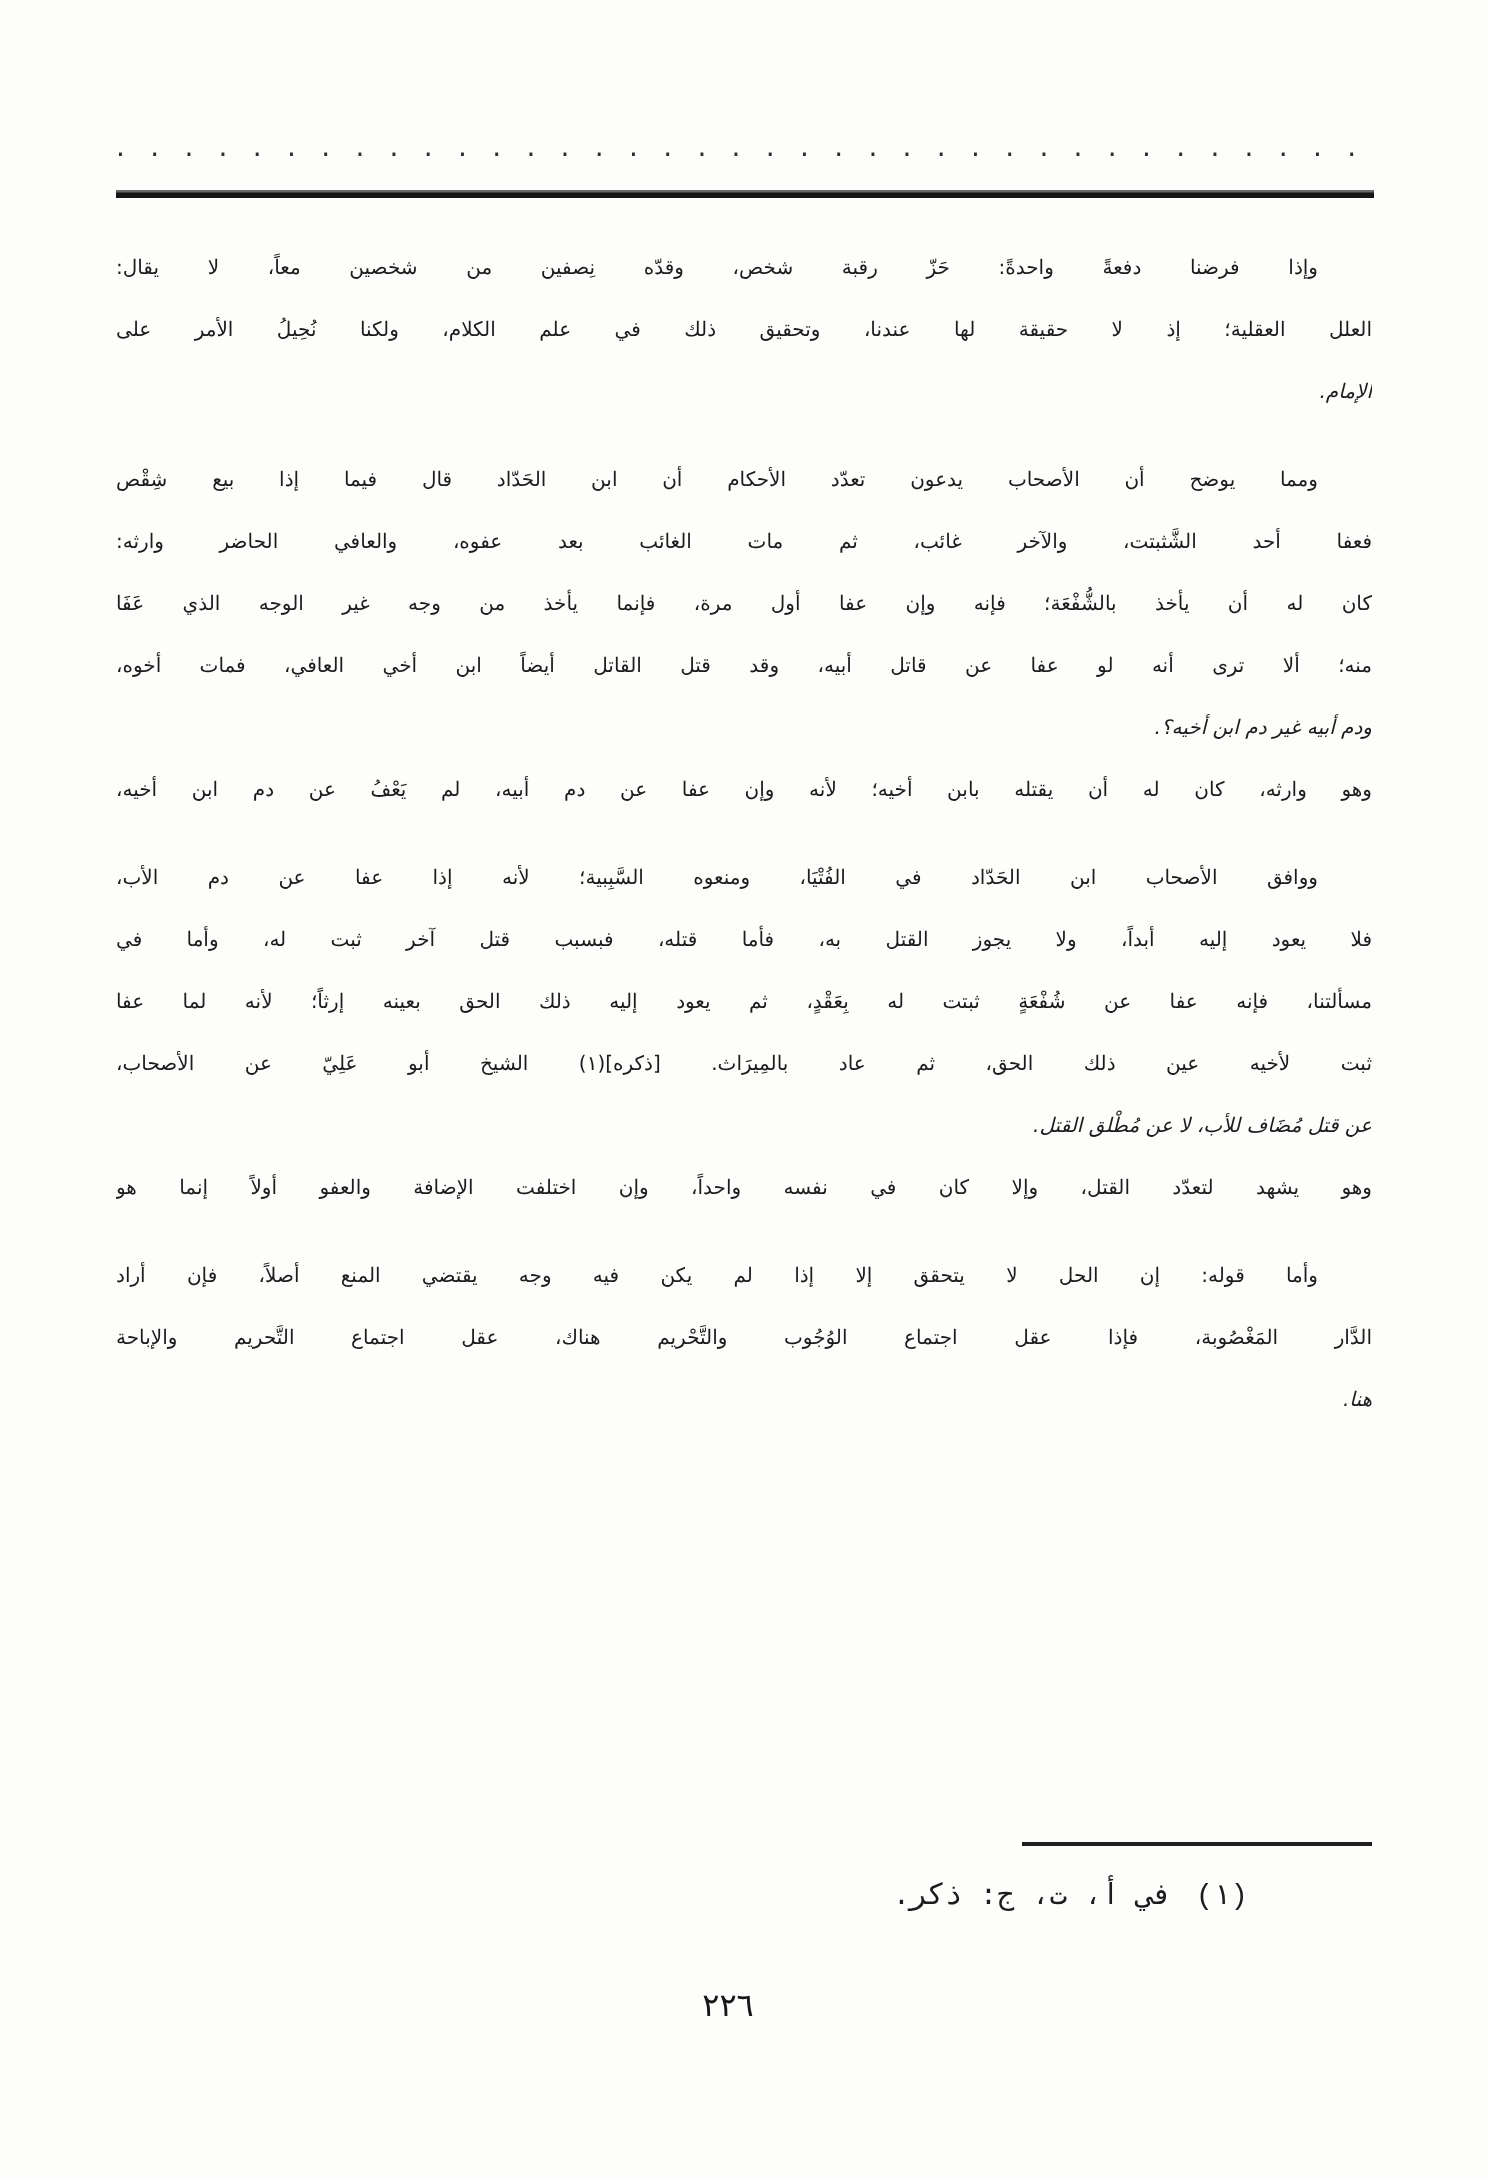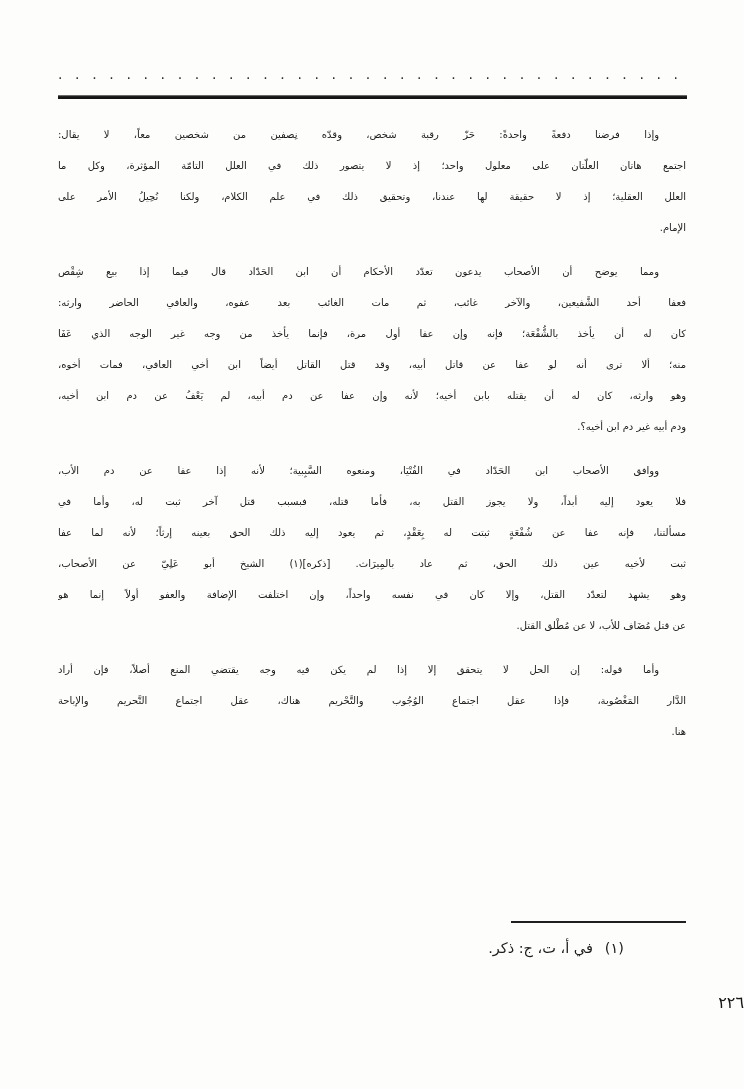--- a/index.html
+++ b/index.html
@@ -37,76 +37,76 @@
   .para { margin: 0 0 13px 0; }
   .para:last-child { margin-bottom: 0; }
   .line {
     text-align: justify;
     text-align-last: justify;
     height: 31px;
     overflow: hidden;
     white-space: nowrap;
   }
   .line.first { padding-right: 27px; }
-  .line.last { text-align-last: right; }
+  .line.last { text-align-last: right; font-style: italic; }
   .footnote-block {
     position: absolute; top: 921px; left: 58px; right: 58px;
     direction: rtl;
   }
   .footnote-rule {
     width: 175px;
     border-top: 2px solid #1f1f1f;
     margin: 0 0 0 auto; 
   }
   .footnote-line {
     margin-top: 17px;
     padding-right: 62px;
     font-size: 14.5px;
     text-align: right;
+    font-family: Liberation Mono, monospace;
   }
   .footnote-marker { margin-left: 12px; }
   .page-number {
-    position: absolute; top: 993px; left: 0; right: 0;
-    text-align: right;
+    position: absolute; top: 993px; left: 0; right: 16px;
+    text-align: center;
     font-size: 16px;
     letter-spacing: 2px;
     color: #161616;
   }
 </style>
 </head>
 <body>
 
 <div class="page">
 
   <div class="omission-dots">. . . . . . . . . . . . . . . . . . . . . . . . . . . . . . . . . . . . . . . . . . . . . .</div>
 
   <div class="header-rule"></div>
 
   <main class="body-text">
       <div class="para">
         <div class="line first">وإذا فرضنا دفعةً واحدةً: حَزّ رقبة شخص، وقدّه نِصفين من شخصين معاً، لا يقال:</div>
-        <div class="line">اجتمع هاتان العلّتان على معلول واحد؛ إذ لا يتصور ذلك في العلل التامّة المؤثرة، وكل ما</div>
         <div class="line">العلل العقلية؛ إذ لا حقيقة لها عندنا، وتحقيق ذلك في علم الكلام، ولكنا نُحِيلُ الأمر على</div>
         <div class="line last">الإمام.</div>
       </div>
       <div class="para">
         <div class="line first">ومما يوضح أن الأصحاب يدعون تعدّد الأحكام أن ابن الحَدّاد قال فيما إذا بيع شِقْص</div>
-        <div class="line">فعفا أحد الشَّفيعين، والآخر غائب، ثم مات الغائب بعد عفوه، والعافي الحاضر وارثه:</div>
+        <div class="line">فعفا أحد الشَّثبتت، والآخر غائب، ثم مات الغائب بعد عفوه، والعافي الحاضر وارثه:</div>
         <div class="line">كان له أن يأخذ بالشُّفْعَة؛ فإنه وإن عفا أول مرة، فإنما يأخذ من وجه غير الوجه الذي عَفَا</div>
         <div class="line">منه؛ ألا ترى أنه لو عفا عن قاتل أبيه، وقد قتل القاتل أيضاً ابن أخي العافي، فمات أخوه،</div>
+        <div class="line last">ودم أبيه غير دم ابن أخيه؟.</div>
         <div class="line">وهو وارثه، كان له أن يقتله بابن أخيه؛ لأنه وإن عفا عن دم أبيه، لم يَعْفُ عن دم ابن أخيه،</div>
-        <div class="line last">ودم أبيه غير دم ابن أخيه؟.</div>
       </div>
       <div class="para">
         <div class="line first">ووافق الأصحاب ابن الحَدّاد في الفُتْيَا، ومنعوه السَّبِبية؛ لأنه إذا عفا عن دم الأب،</div>
         <div class="line">فلا يعود إليه أبداً، ولا يجوز القتل به، فأما قتله، فبسبب قتل آخر ثبت له، وأما في</div>
         <div class="line">مسألتنا، فإنه عفا عن شُفْعَةٍ ثبتت له بِعَقْدٍ، ثم يعود إليه ذلك الحق بعينه إرثاً؛ لأنه لما عفا</div>
         <div class="line">ثبت لأخيه عين ذلك الحق، ثم عاد بالمِيرَاث. [ذكره](١) الشيخ أبو عَلِيّ عن الأصحاب،</div>
+        <div class="line last">عن قتل مُضَاف للأب، لا عن مُطْلق القتل.</div>
         <div class="line">وهو يشهد لتعدّد القتل، وإلا كان في نفسه واحداً، وإن اختلفت الإضافة والعفو أولاً إنما هو</div>
-        <div class="line last">عن قتل مُضَاف للأب، لا عن مُطْلق القتل.</div>
       </div>
       <div class="para">
         <div class="line first">وأما قوله: إن الحل لا يتحقق إلا إذا لم يكن فيه وجه يقتضي المنع أصلاً، فإن أراد</div>
         <div class="line">الدَّار المَغْصُوبة، فإذا عقل اجتماع الوُجُوب والتَّحْريم هناك، عقل اجتماع التَّحريم والإباحة</div>
         <div class="line last">هنا.</div>
       </div>
       <div class="para">
       </div>
     </main>
 

